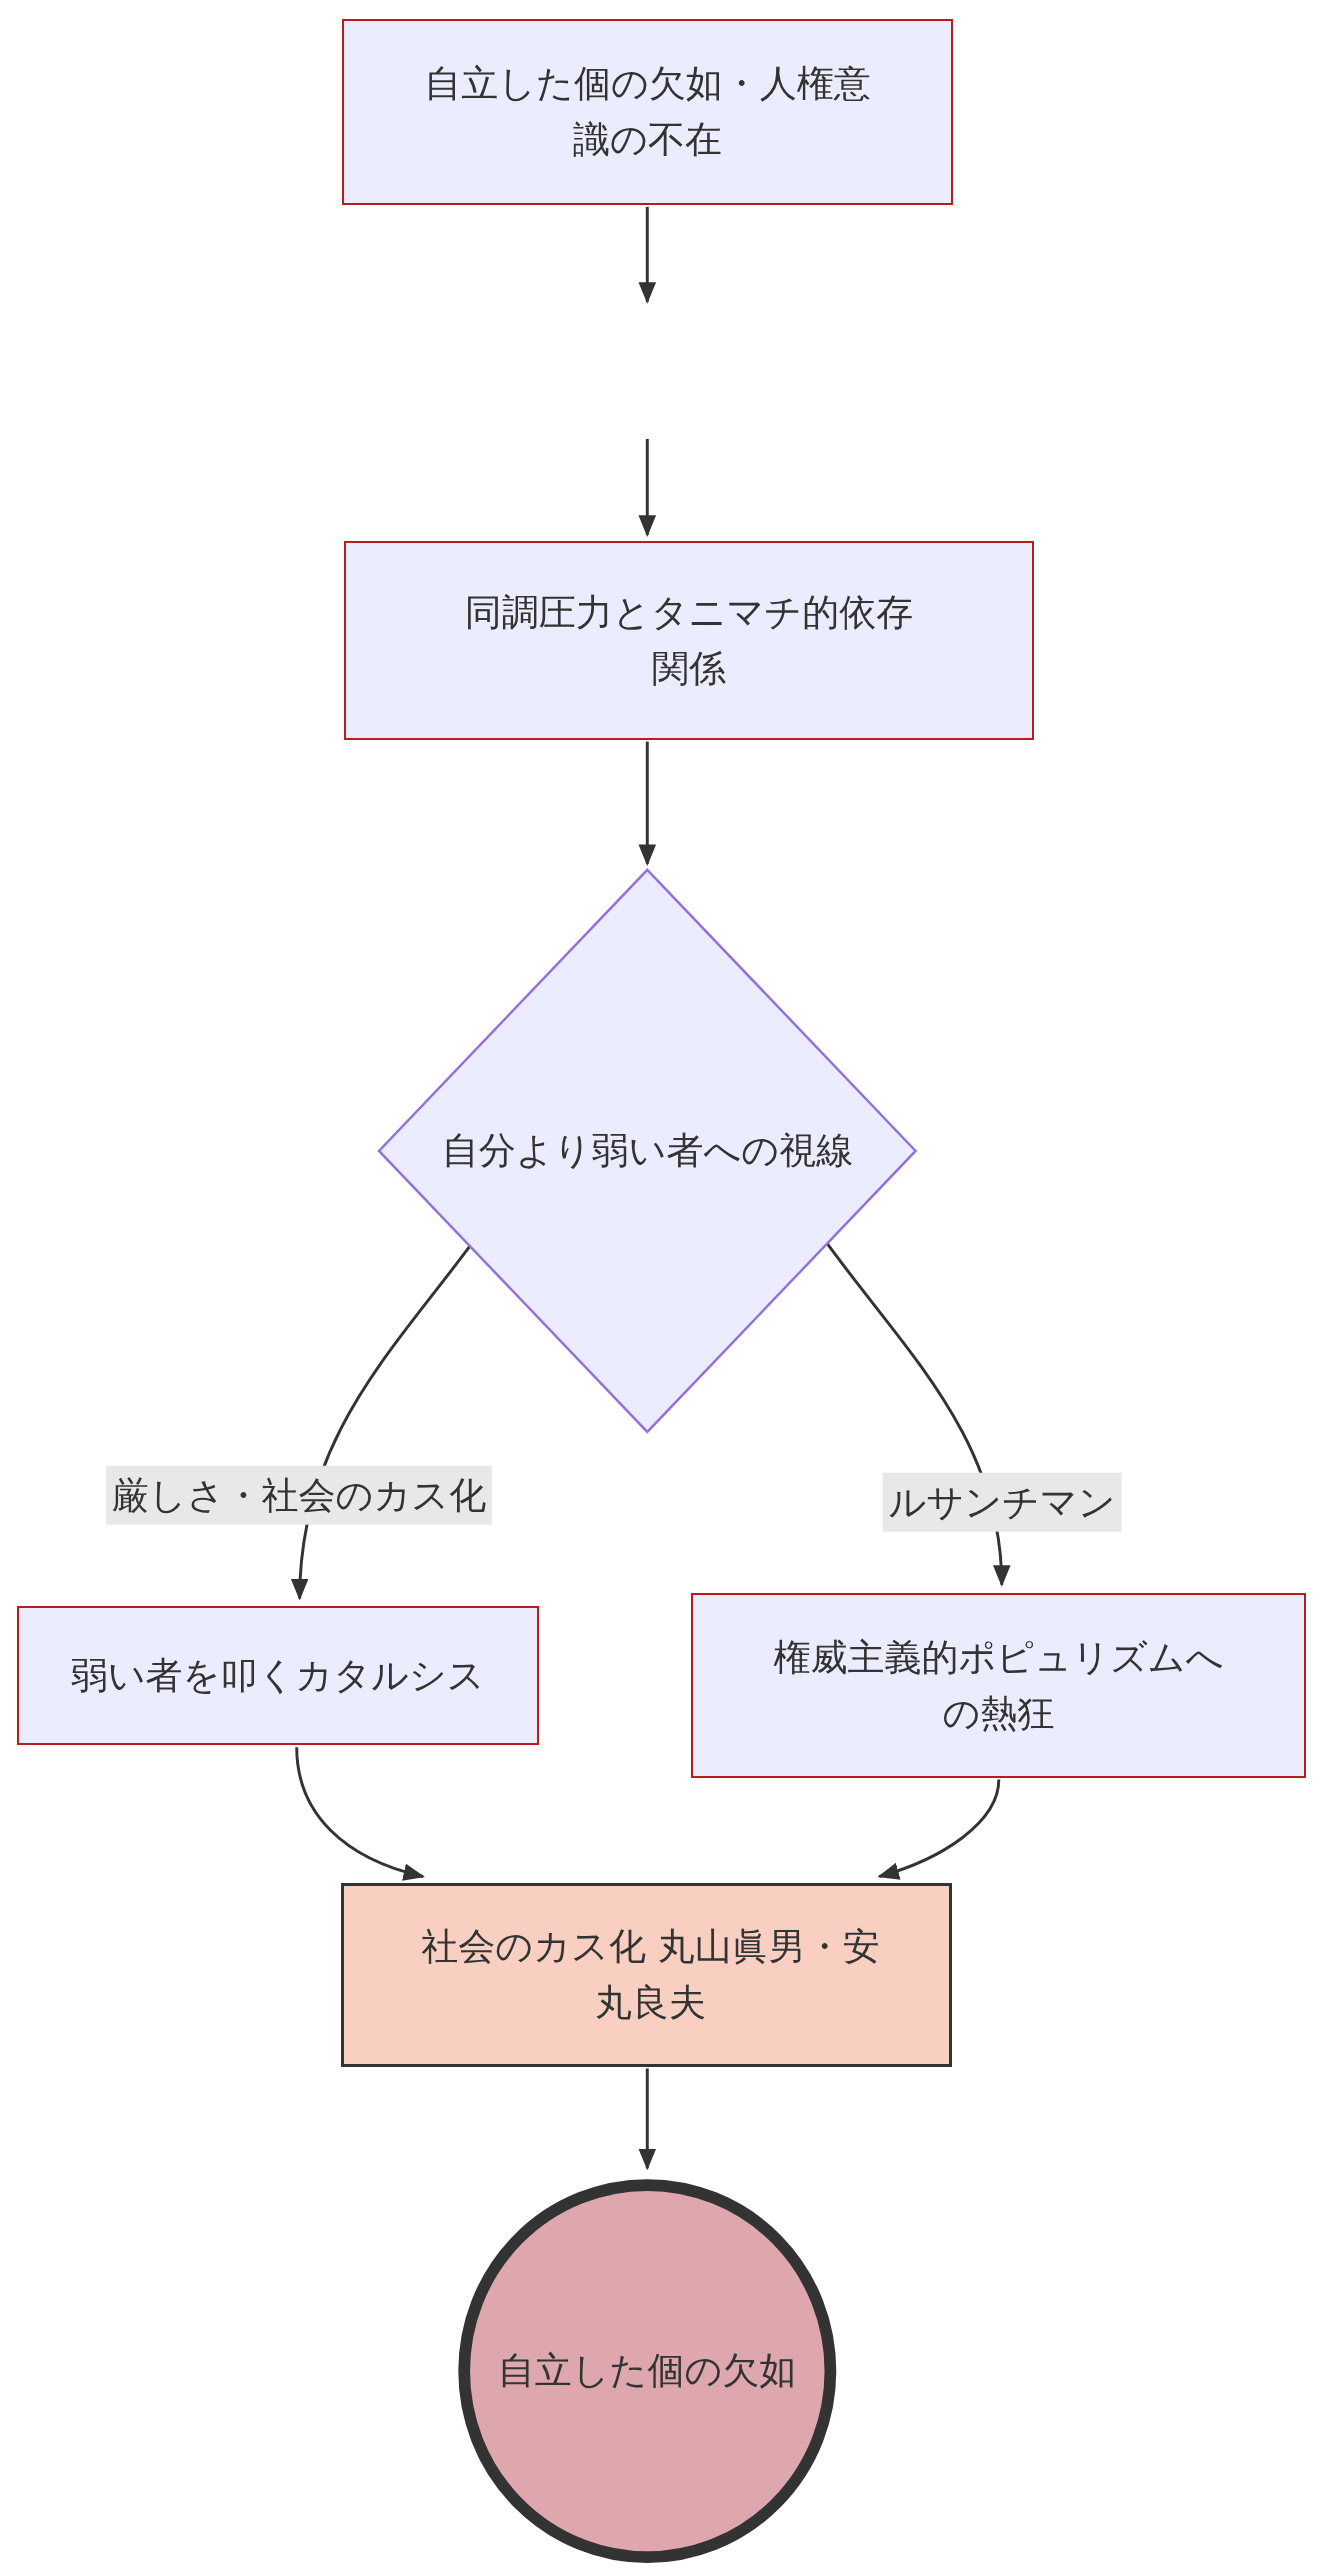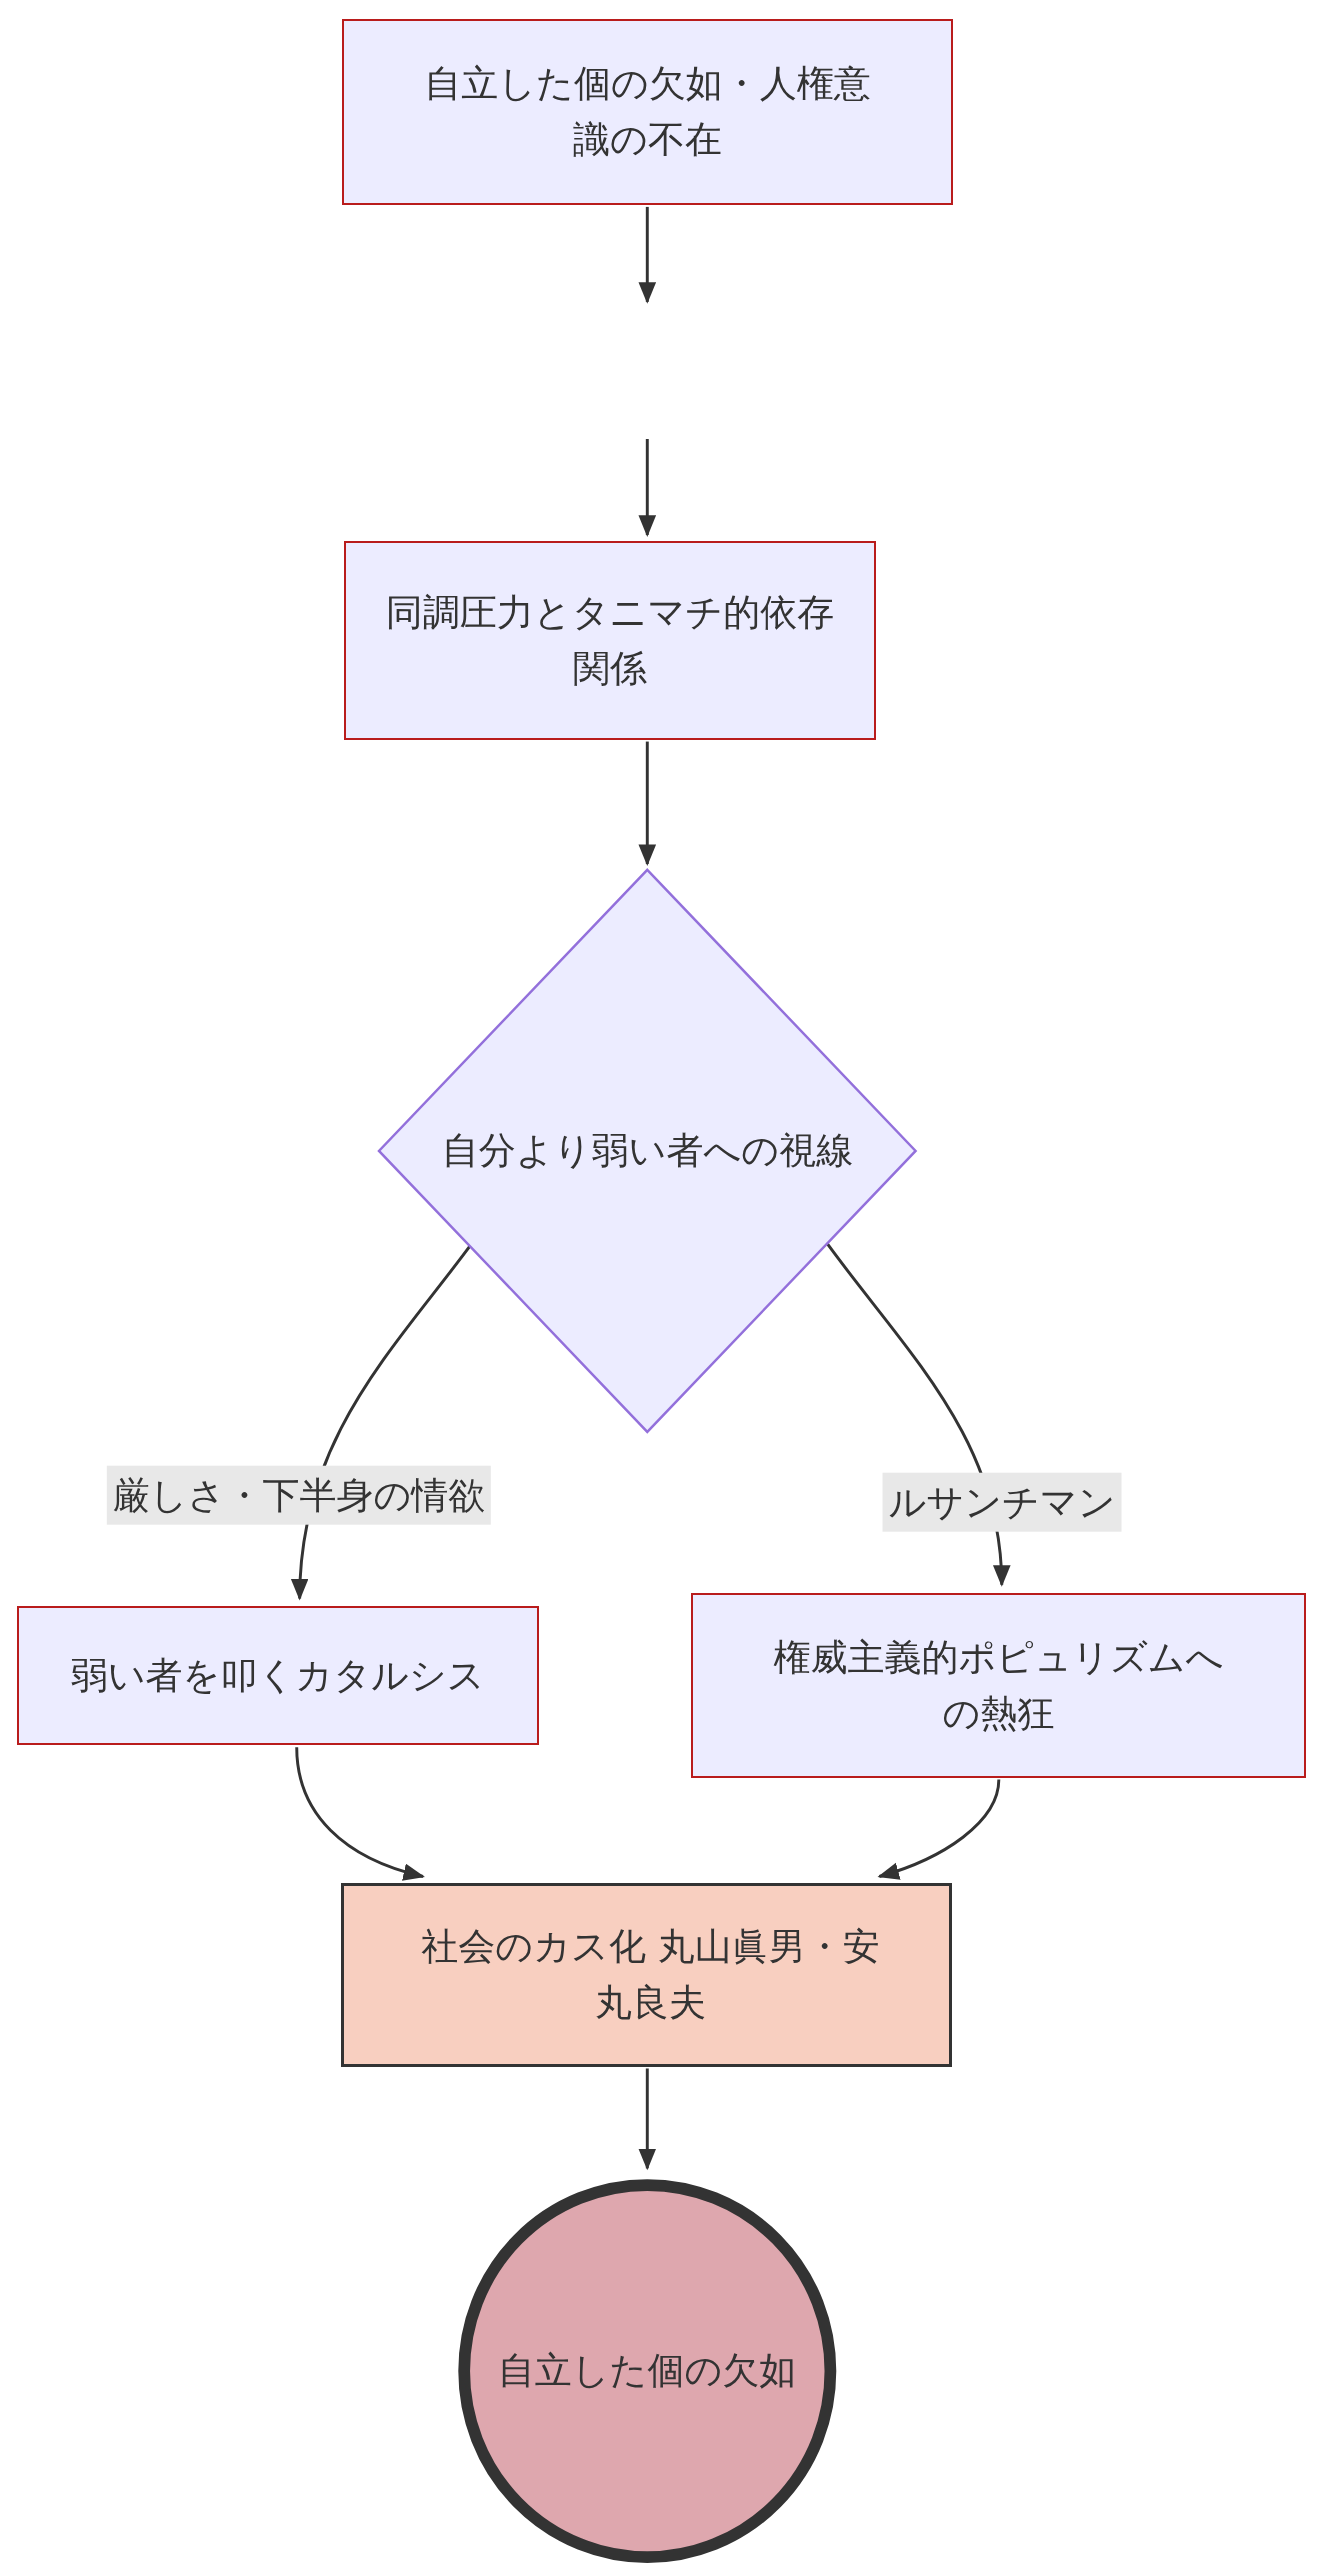--- a/index.html
+++ b/index.html
@@ -86,31 +86,31 @@
 
     <ellipse cx="661" cy="2421" rx="187" ry="190" fill="#DEA7AE" stroke="#333333" stroke-width="12"></ellipse>
   </svg>
 
   <div class="node rect" style="left:342px; top:18.6px; width:611px; height:186px;">
     <span>自立した個の欠如・人権意
 識の不在</span>
   </div>
 
 
-  <div class="node rect" style="left:344px; top:541px; width:532px; height:199px;">
+  <div class="node rect" style="left:344px; top:541px; width:690px; height:199px;">
     <span>同調圧力とタニマチ的依存
 関係</span>
   </div>
 
   <div class="node overlay-label" style="left:379px; top:870px; width:537px; height:562px;">
     <span>自分より弱い者への視線</span>
   </div>
 
   <div class="edge-label" style="left:299px; top:1495px;">
-    <span>厳しさ・下半身の情欲</span>
+    <span>厳しさ・社会のカス化</span>
   </div>
 
   <div class="edge-label" style="left:1002px; top:1502px;">
     <span>ルサンチマン</span>
   </div>
 
   <div class="node rect" style="left:16.7px; top:1606px; width:522px; height:139px;">
     <span>弱い者を叩くカタルシス</span>
   </div>
 

